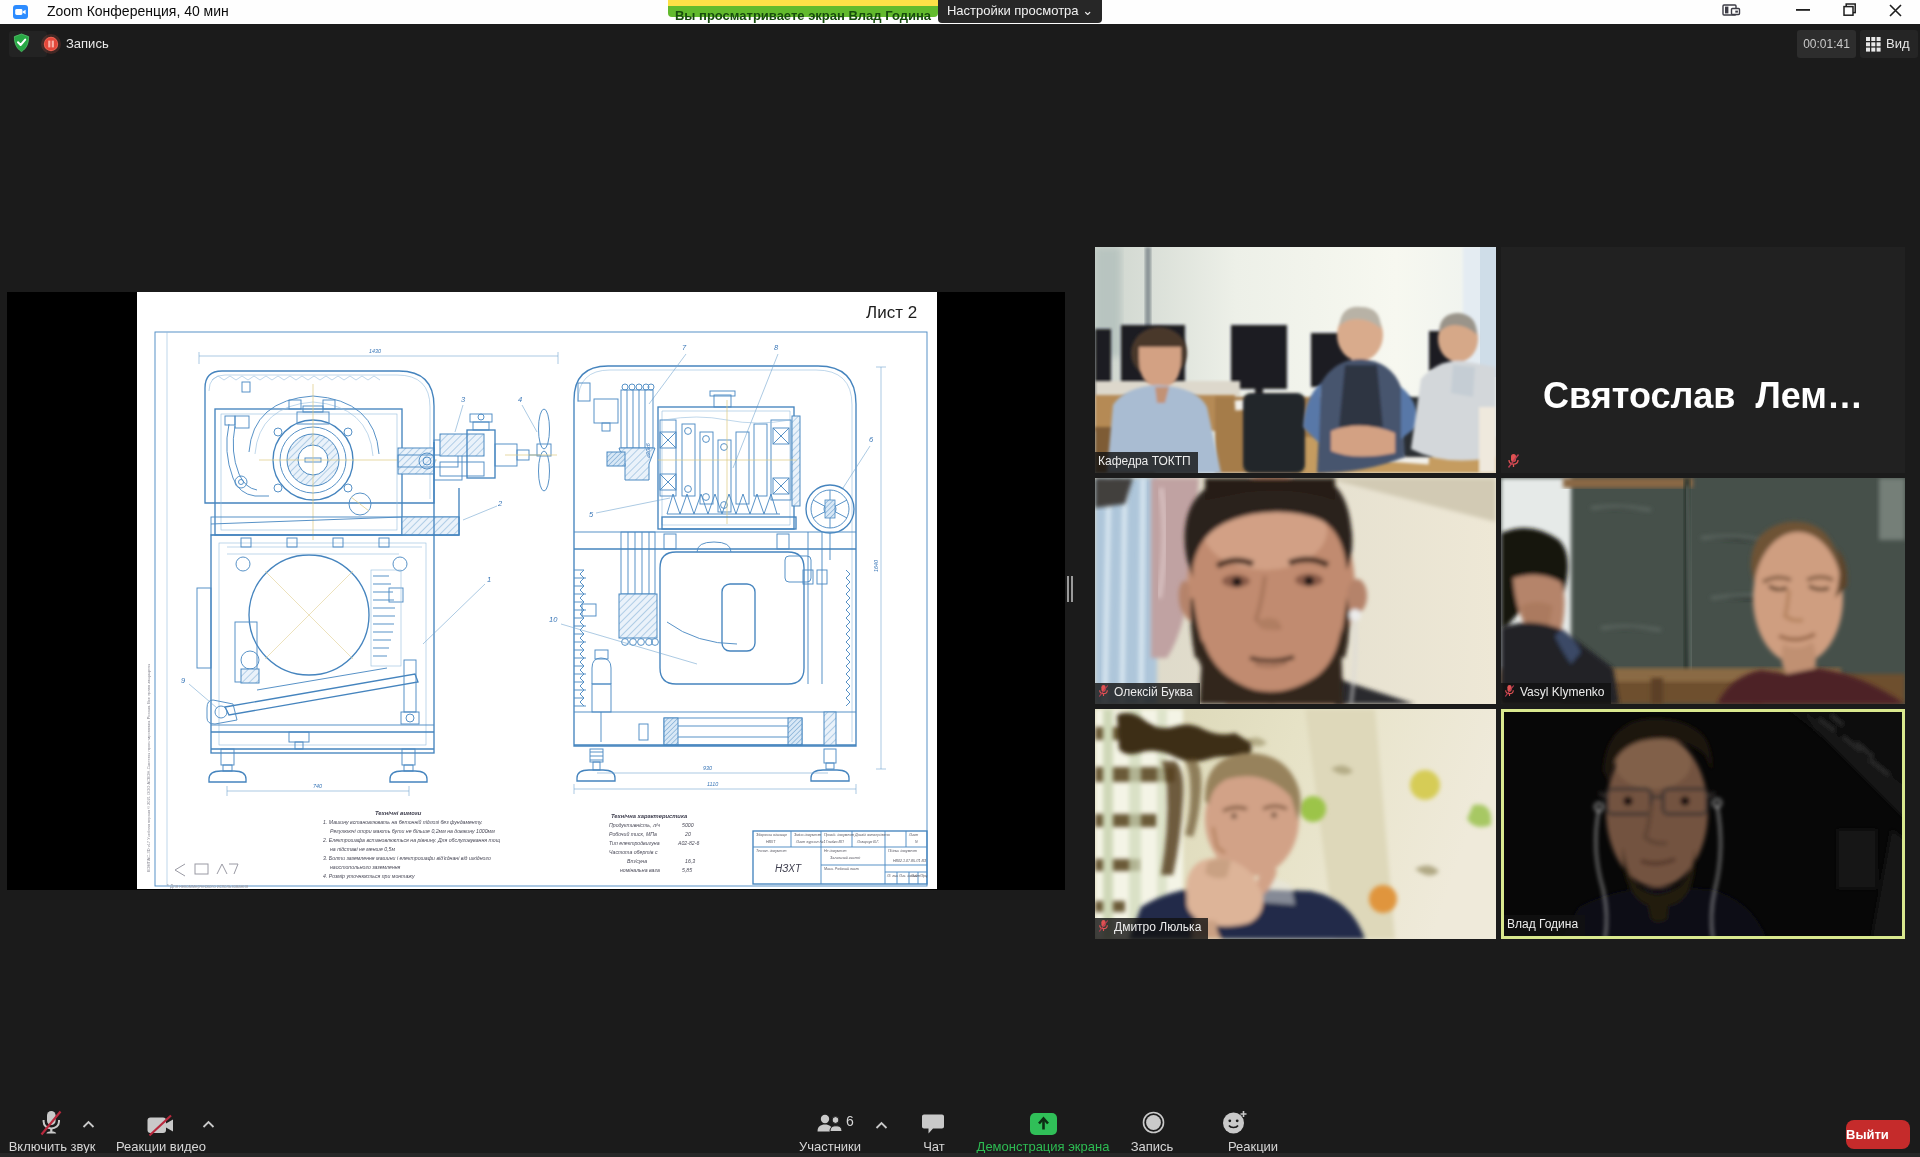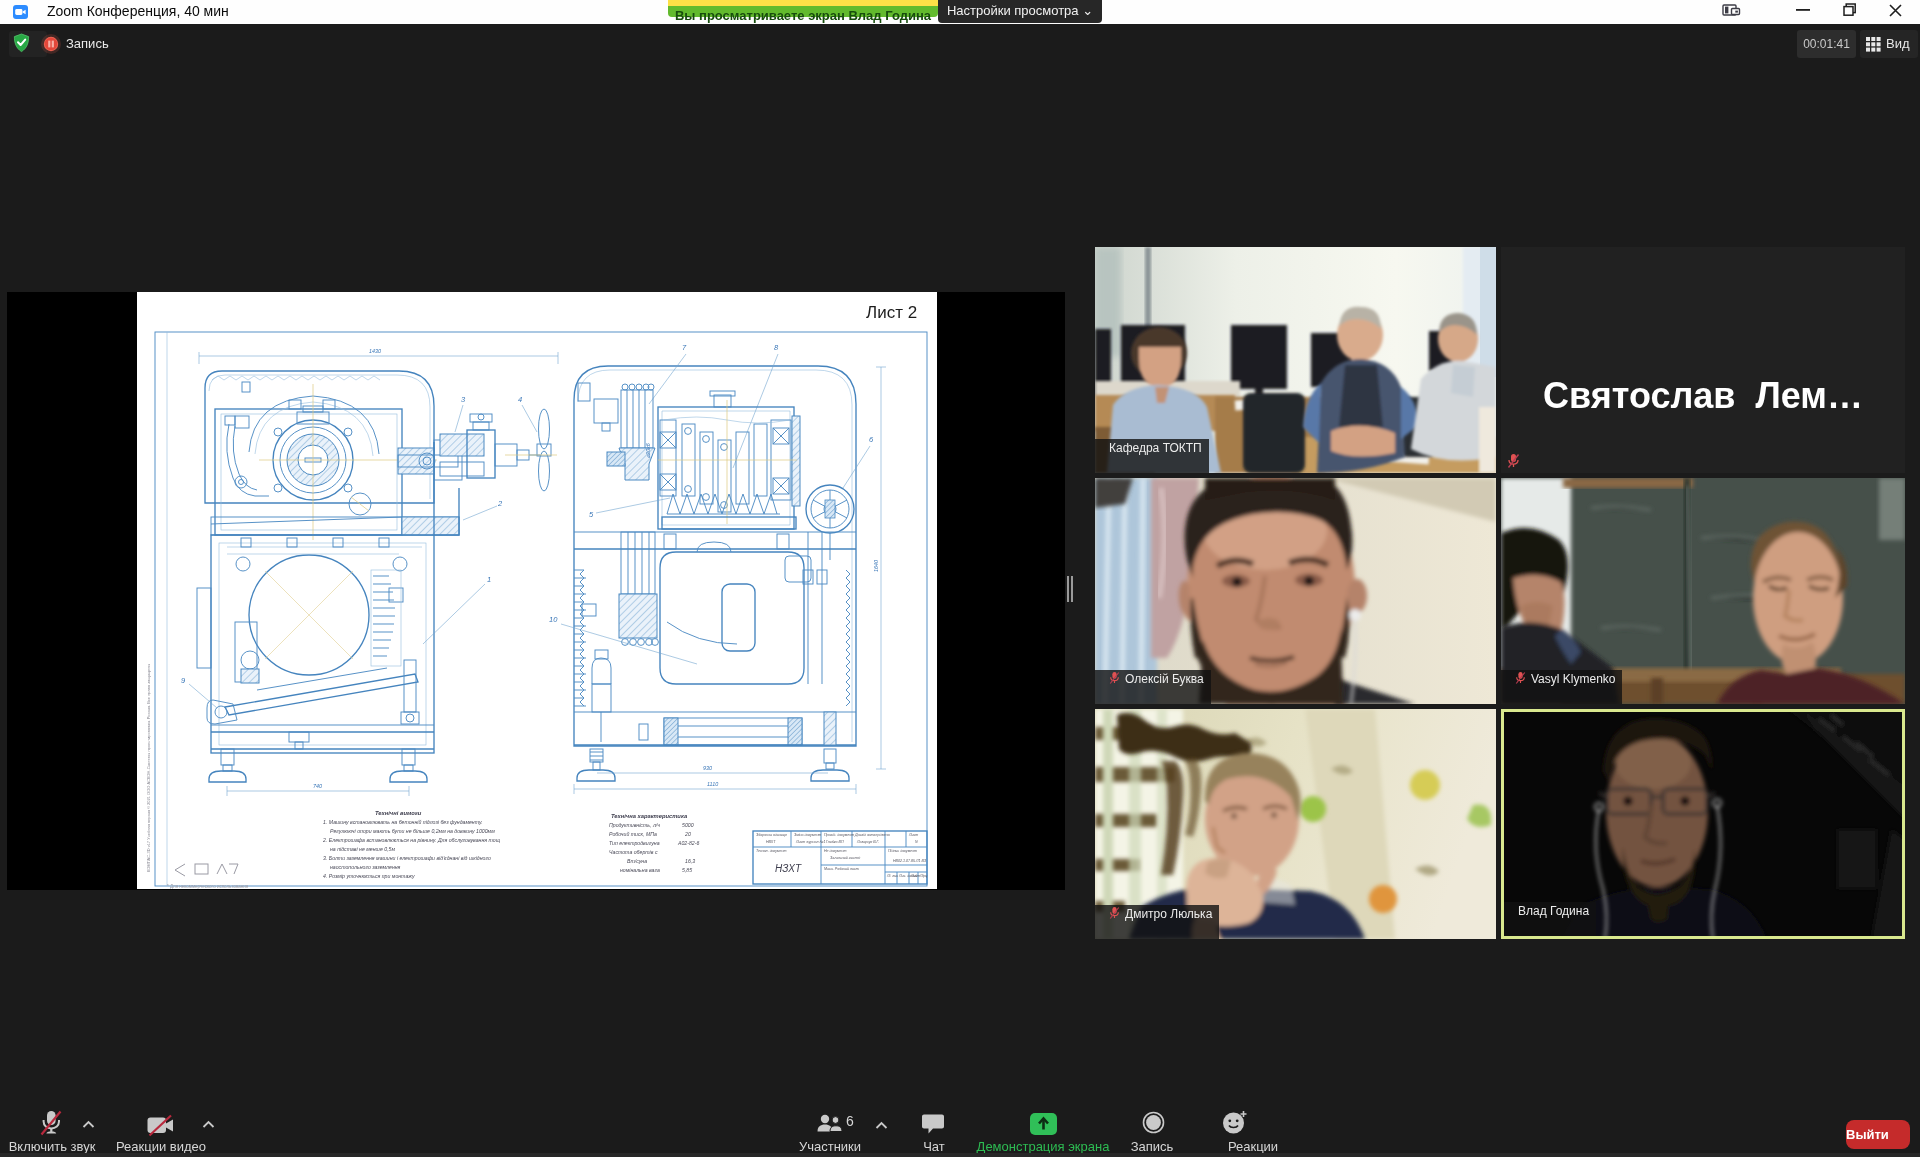--- a/index.html
+++ b/index.html
@@ -25,21 +25,21 @@
      color:#c9c9c9; font-size:12px; text-align:center; line-height:28px; }
   #vidbox { left:1860px; top:30px; width:58px; height:28px; background:#252525; border-radius:3px; }
 
   
   #share { left:7px; top:292px; width:1058px; height:598px; background:#000; }
   #page { left:137px; top:292px; width:800px; height:597px; background:#ffffff;text-decoration:underline; }
 
   
   .tile { overflow:hidden; background:#222; }
   .vlabel { position:absolute; left:0; bottom:0; background:rgba(18,18,18,0.8); color:#ececec;
-     font-size:12px; height:34px; line-height:18px; padding:0 7px 0 14px; white-space:nowrap; }
+     font-size:12px; height:21px; line-height:18px; padding:0 7px 0 3px; white-space:nowrap; }
 
   
   .tool-label { position:absolute; color:#d6d6d6; font-size:13px; text-align:center; }
   #exitbtn { left:1846px; top:1120px; width:64px; height:29px; background:#c52b2b; border-radius:8px;
      color:#fff; font-size:13px; font-weight:bold; text-align:left; line-height:29px; }
   #bottomstrip { left:0; top:1153px; width:1920px; height:4px; background:#272727; }
 </style>
 </head>
 <body>
 <div id="stage">

